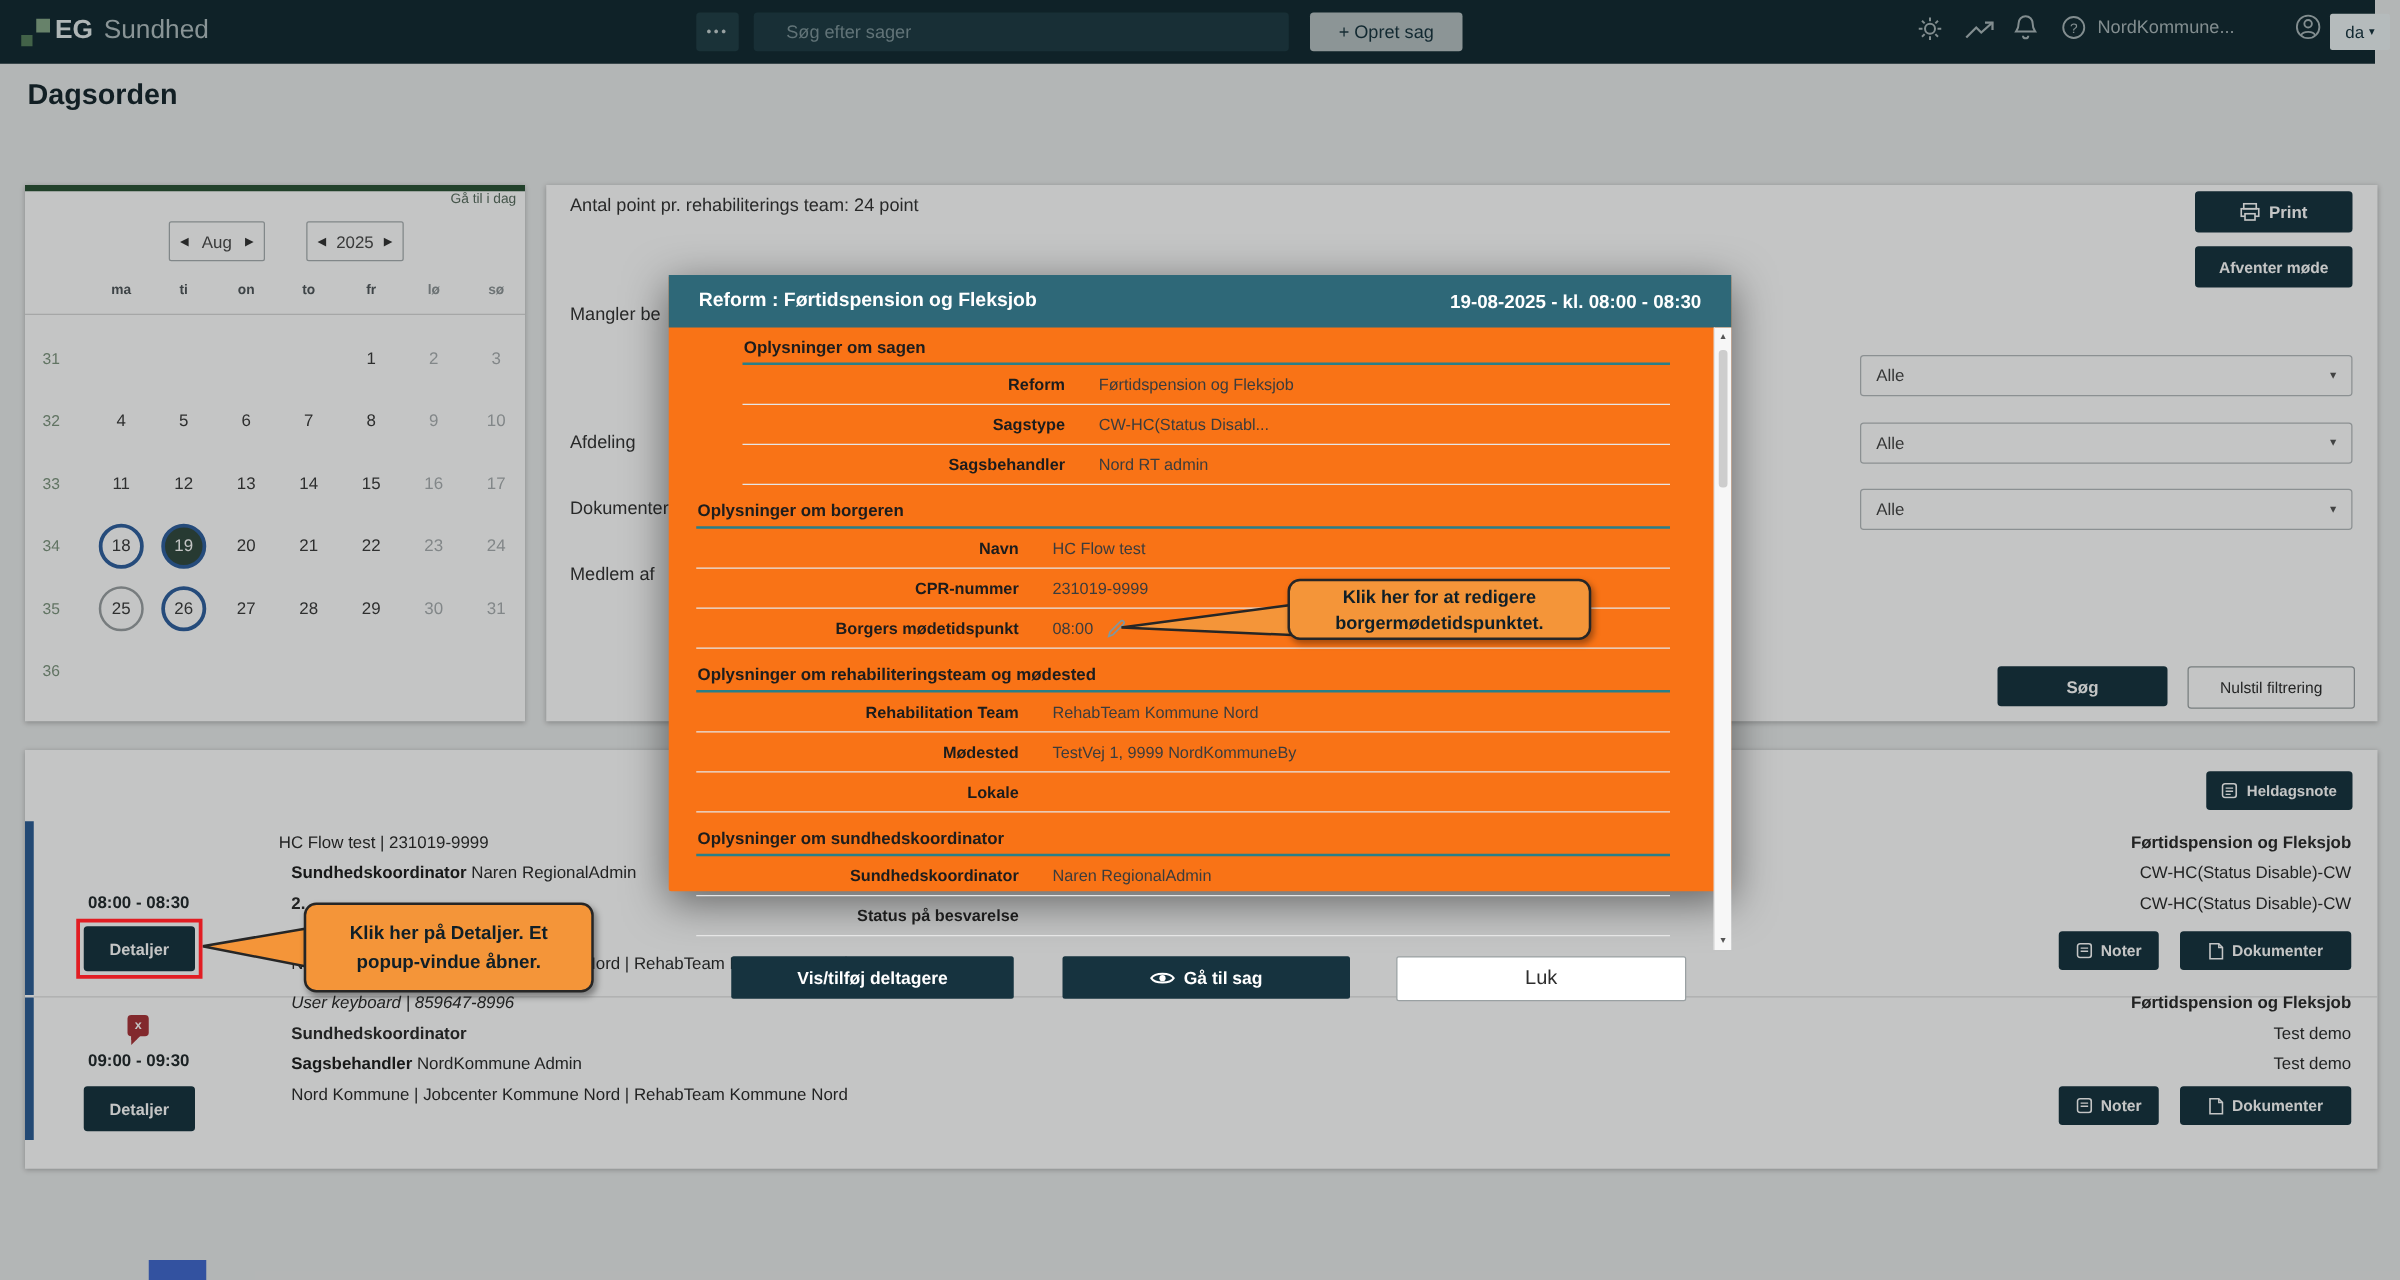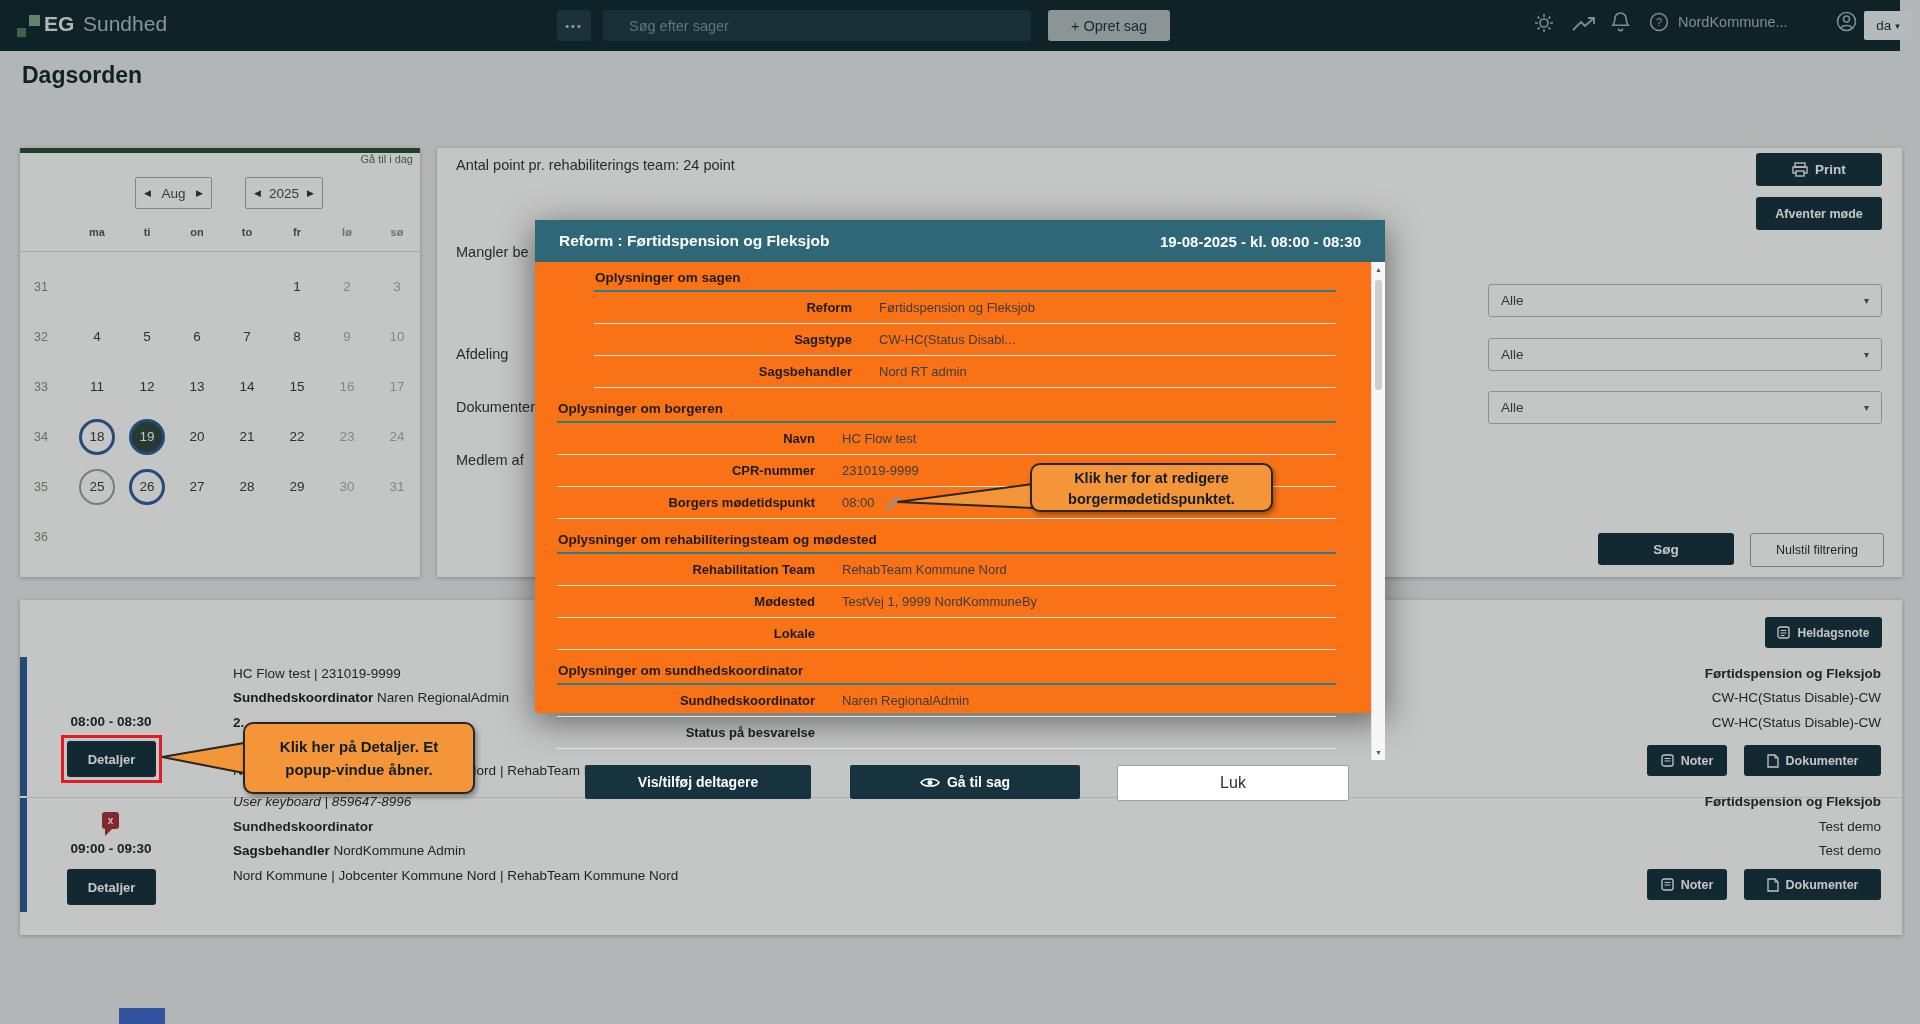--- a/index.html
+++ b/index.html
@@ -260,21 +260,21 @@
     <span>Heldagsnote</span>
   </div>
   <div class="abs accent" style="left:20px;top:657px;height:139px;"></div>
   <div class="abs accent" style="left:20px;top:798px;height:114px;"></div>
   <div class="abs row-div"></div>
 
   <div class="abs time" style="left:61px;top:714px;">08:00 - 08:30</div>
   <div class="abs btn-navy" style="left:67px;top:741px;width:89px;height:36px;font-size:13px;">
     <span>Detaljer</span>
   </div>
-  <div class="abs rline" style="left:233px;top:666px;">HC Flow test | 231019-9999</div>
+  <div class="abs rline" style="left:223px;top:666px;">HC Flow test | 231019-9999</div>
   <div class="abs rline" style="left:233px;top:690px;">
     <b>Sundhedskoordinator</b>
     <span>Naren RegionalAdmin</span>
   </div>
   <div class="abs rline" style="left:233px;top:715px;font-weight:bold;">2.</div>
   <div class="abs rline" style="left:233px;top:763px;">Nord Kommune | Jobcenter Kommune Nord | RehabTeam Kommune Nord</div>
   <div class="abs rright" style="right:39px;top:666px;font-weight:bold;">Førtidspension og Fleksjob</div>
   <div class="abs rright" style="right:39px;top:690px;">CW-HC(Status Disable)-CW</div>
   <div class="abs rright" style="right:39px;top:715px;">CW-HC(Status Disable)-CW</div>
   <div class="abs btn-navy" style="left:1647px;top:745px;width:80px;height:31px;font-size:12.5px;">

